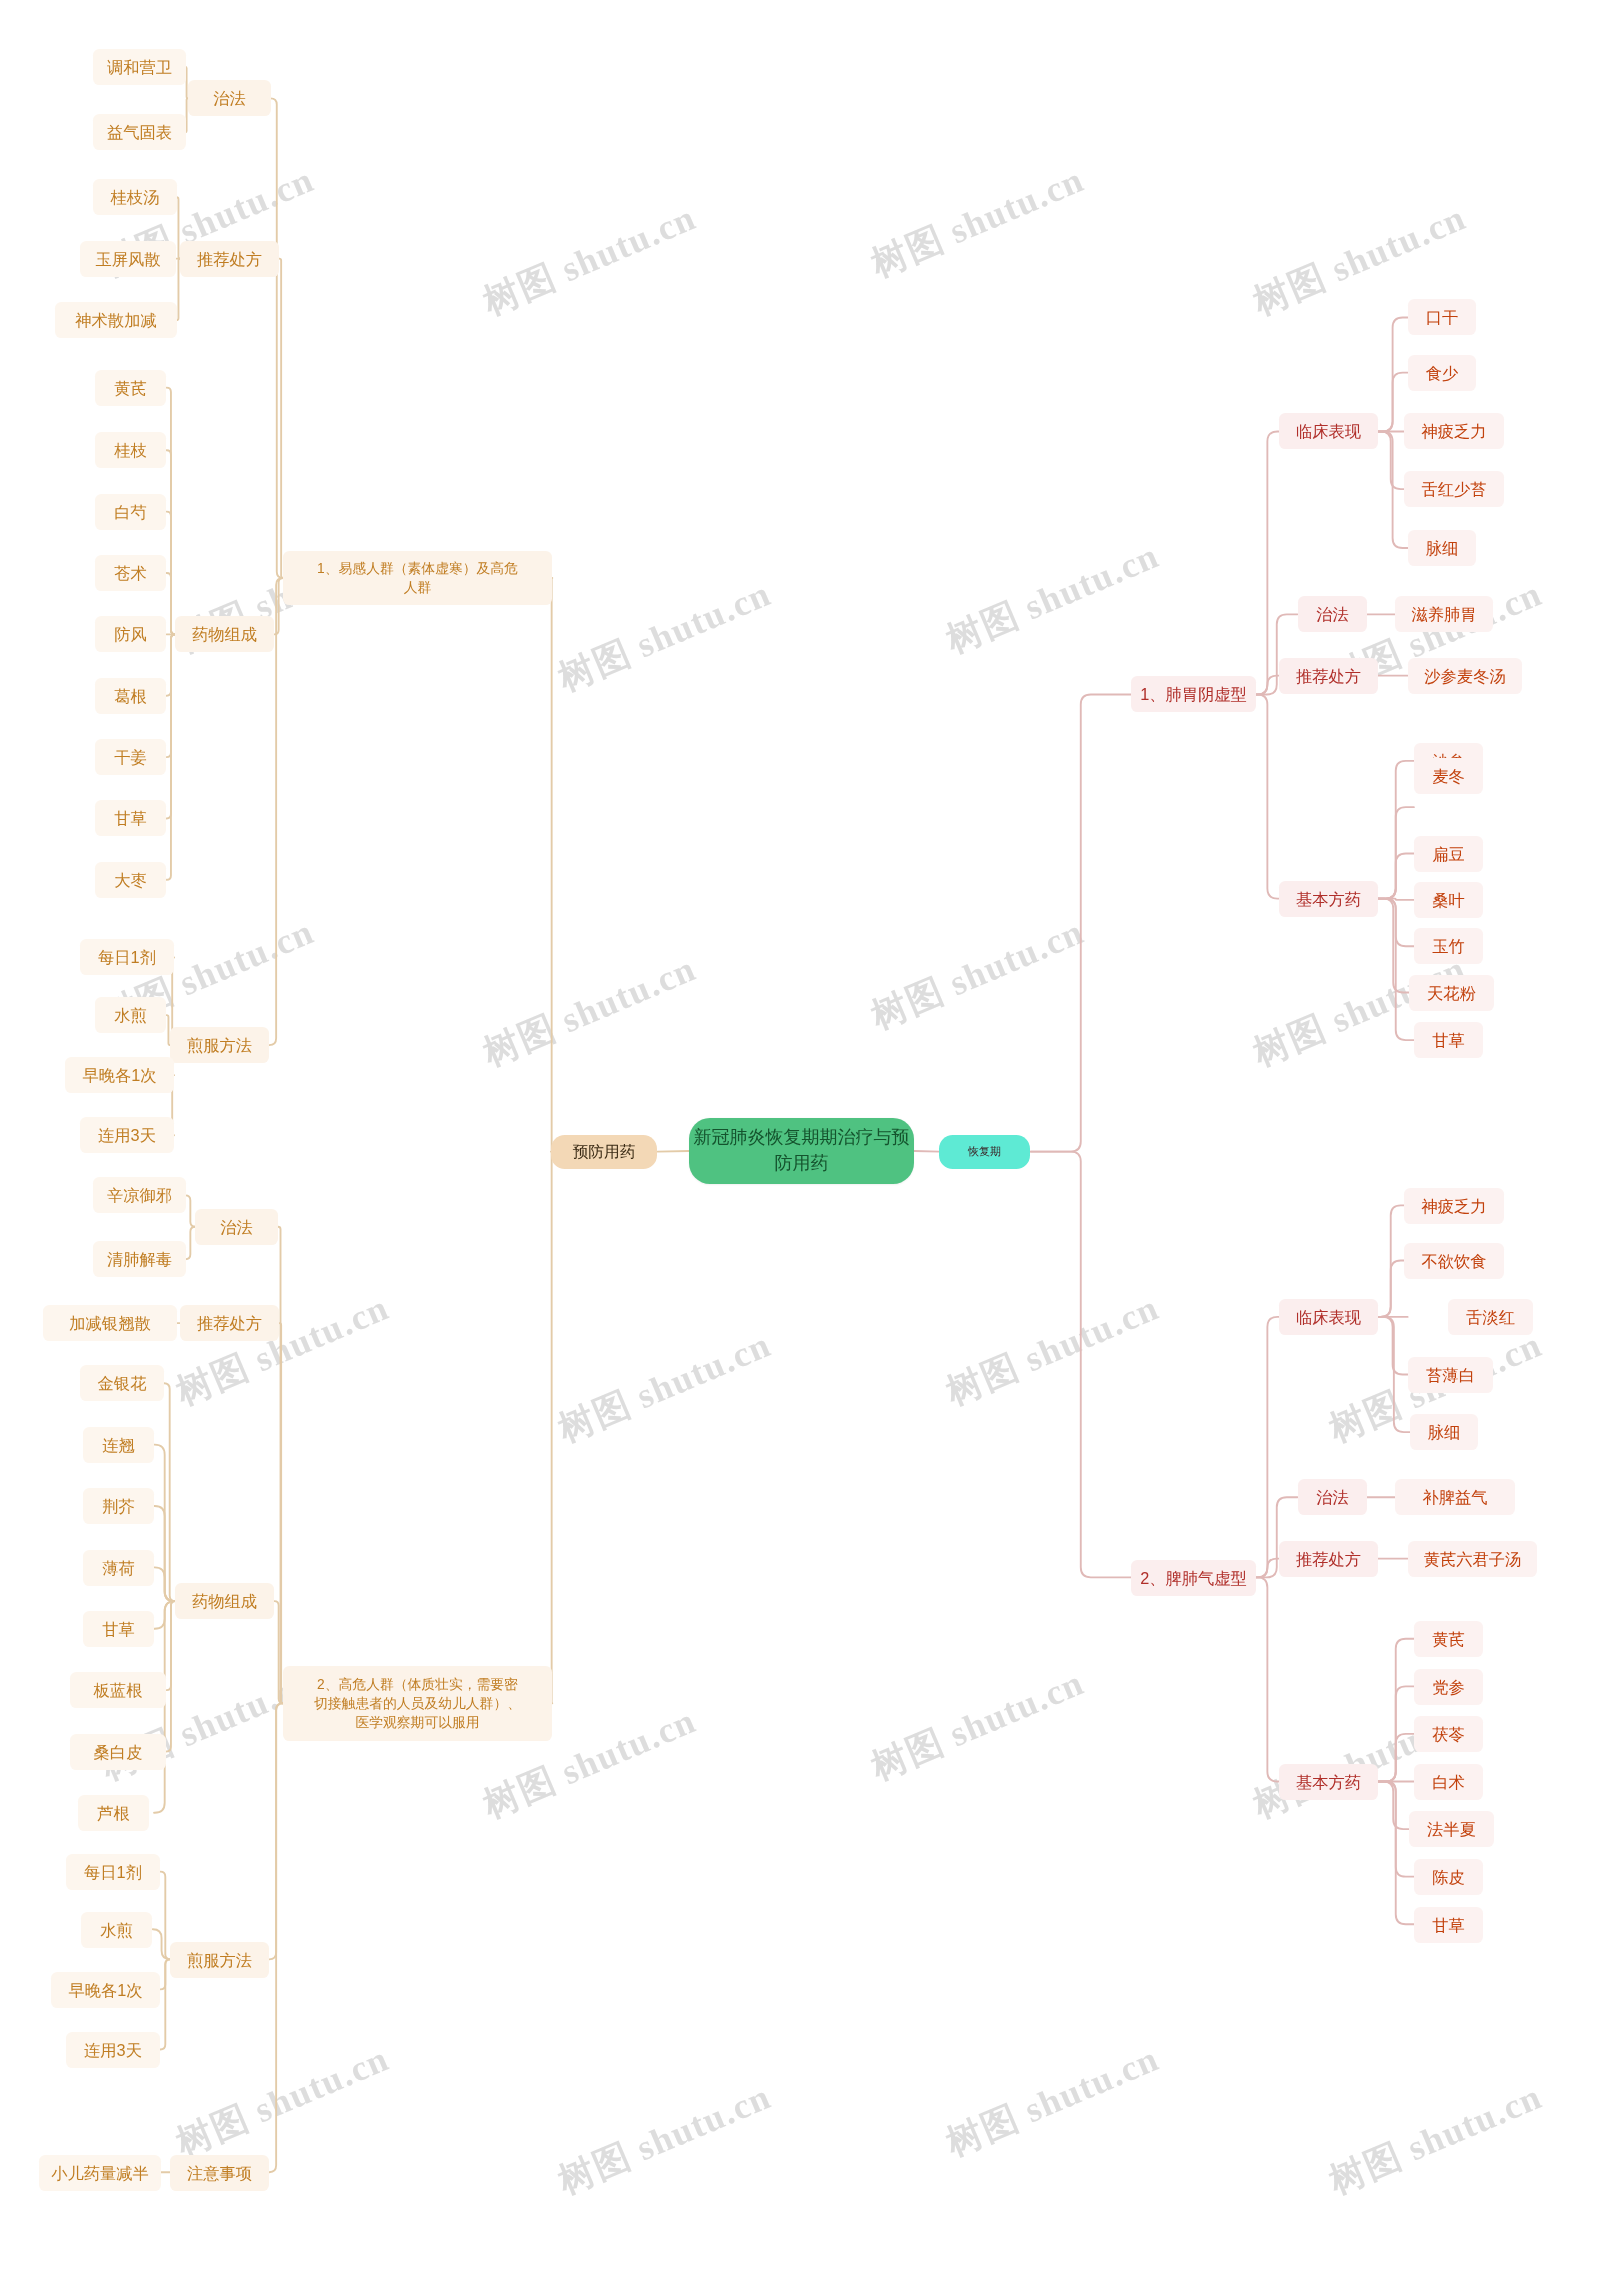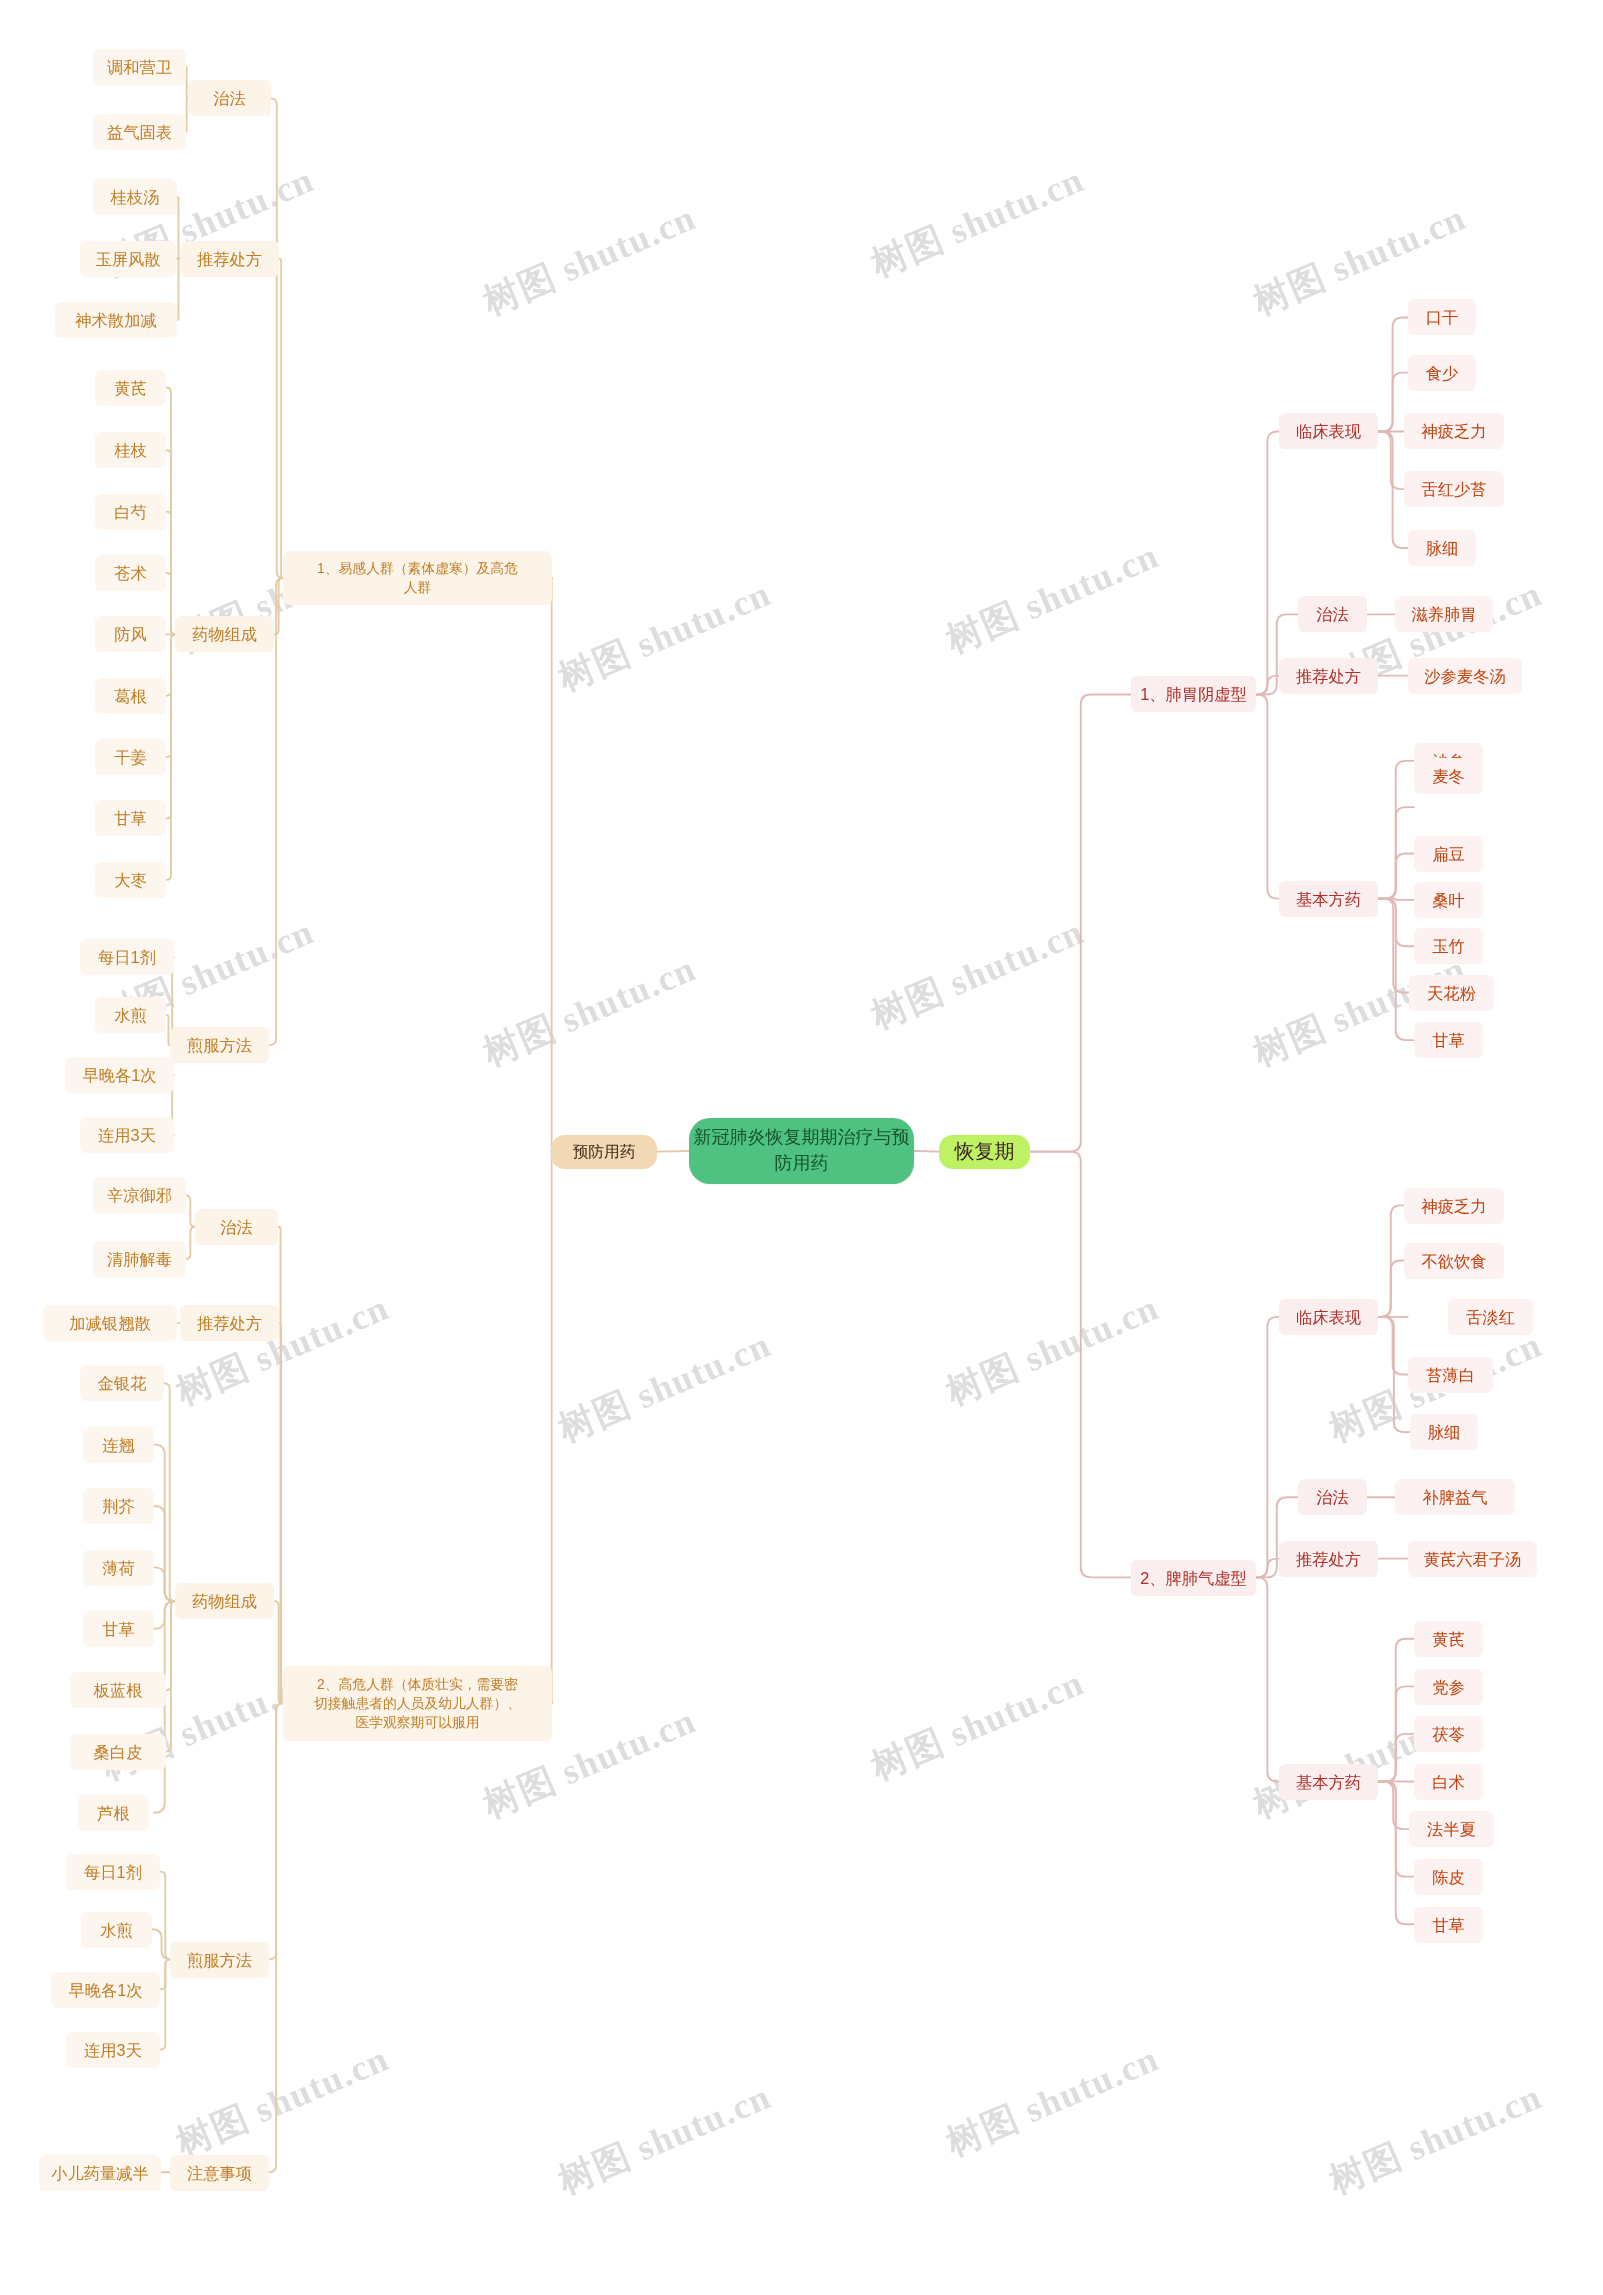--- a/index.html
+++ b/index.html
@@ -31,21 +31,21 @@
   }
   .root{
     background:#4fc281;color:#14532d;border-radius:21px;
     font-size:18px;font-weight:400;line-height:1.42;
     box-shadow:0 0.6px 1.9px rgba(0,0,0,.06);
   }
   .branch-left{
     background:#f3d8b6;color:#3a2a14;border-radius:13.8px;font-size:15.7px;
   }
   .branch-right{
-    background:#bef264;color:#3a1f22;border-radius:13.8px;font-size:20px;text-align:center;
+    background:#5eead4;color:#3a1f22;border-radius:13.8px;font-size:11px;text-align:center;
   }
   .n-l{background:#fcf3e9;color:#c07d22;}
   .n-l2{background:#fdf6ee;color:#c07d22;}
   .n-r{background:#fbeeee;color:#b02f2a;}
   .n-r2{background:#fcf2f1;color:#c2410c;}
   .fs26{font-size:16.3px;}
   .fs22{font-size:13.8px;}
 </style>
 </head>
 <body>

